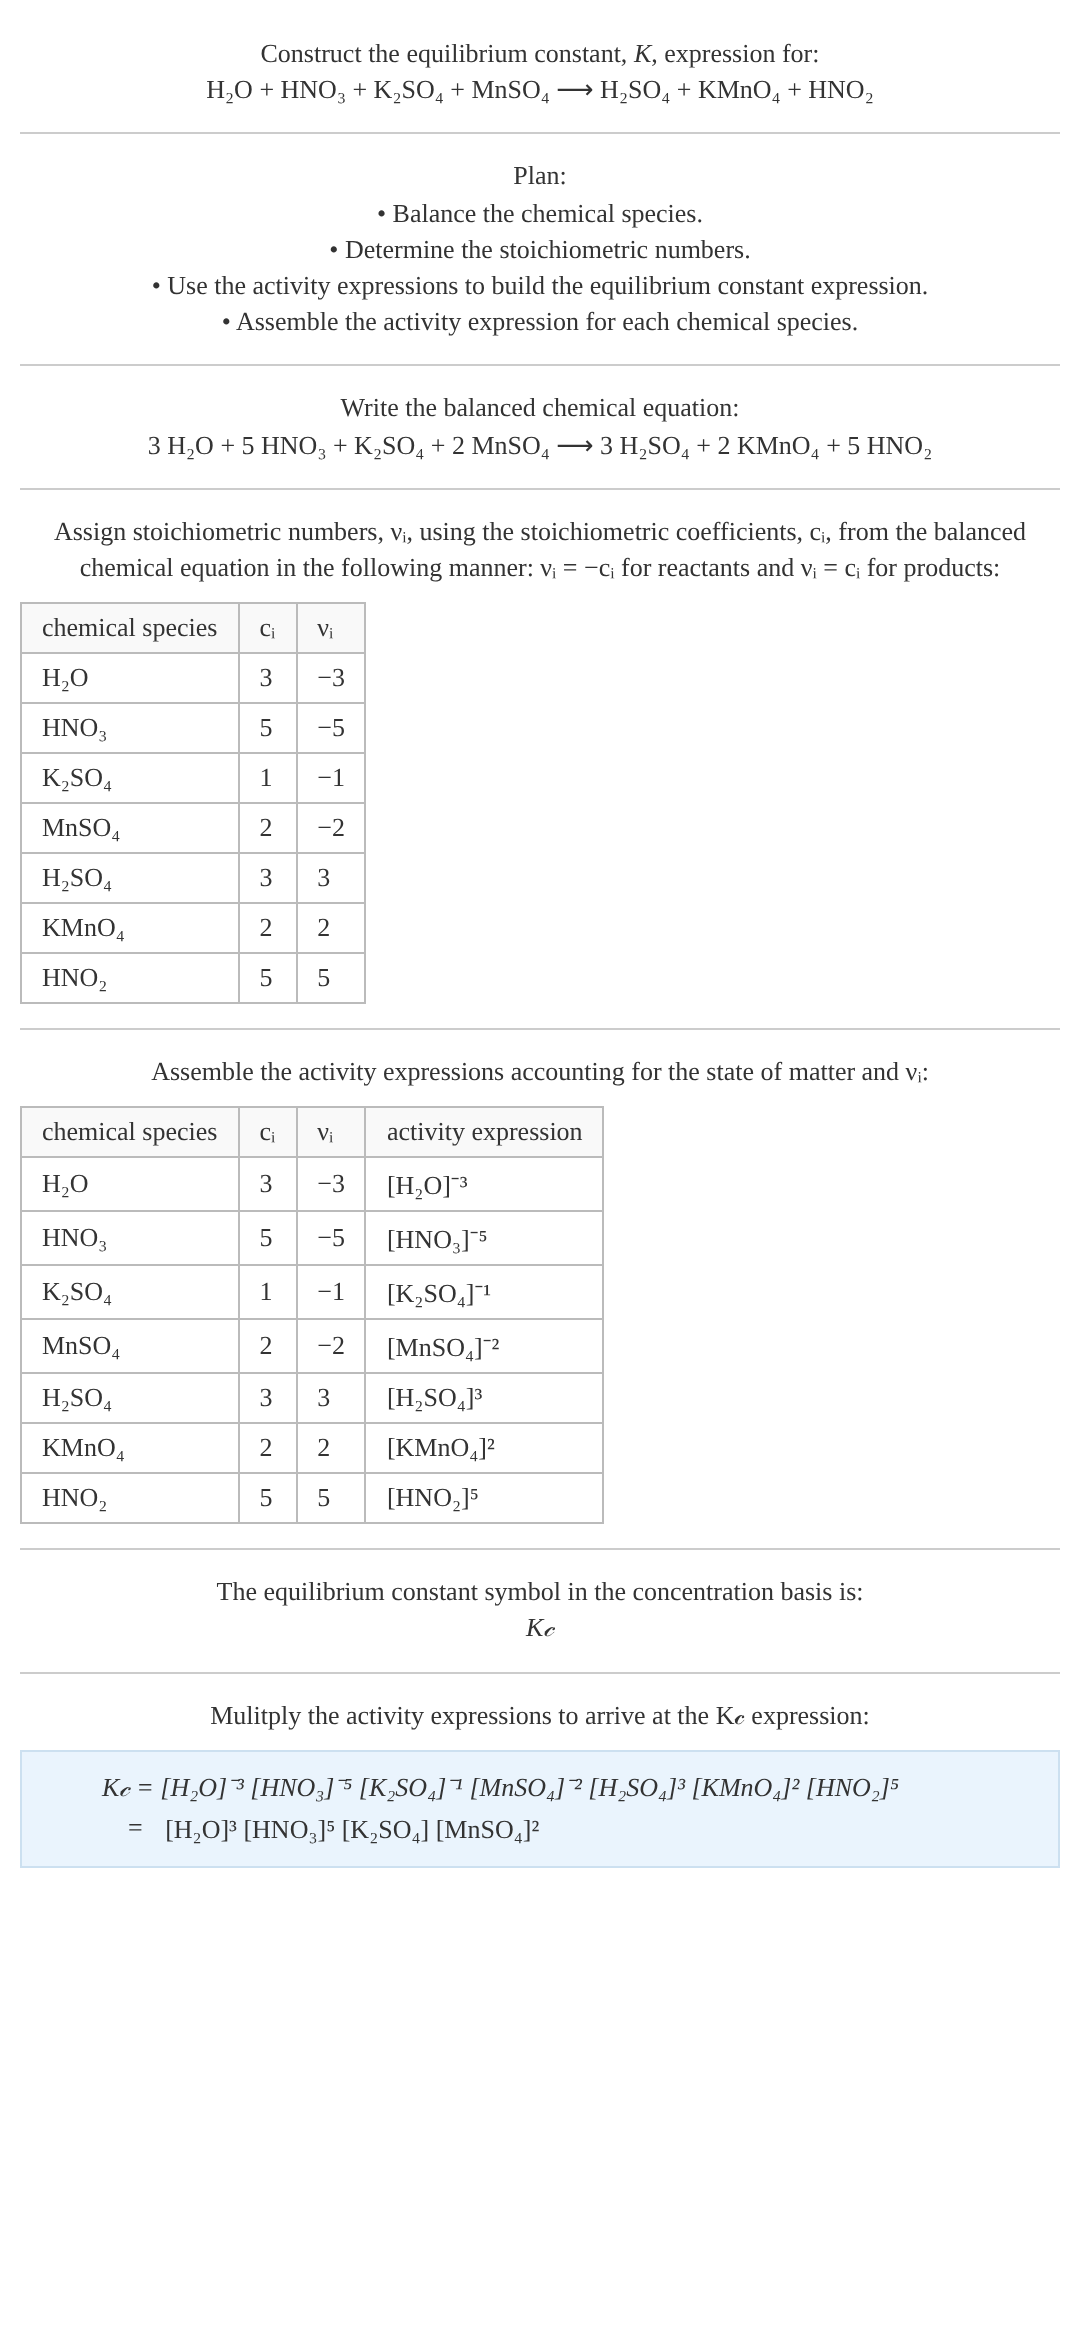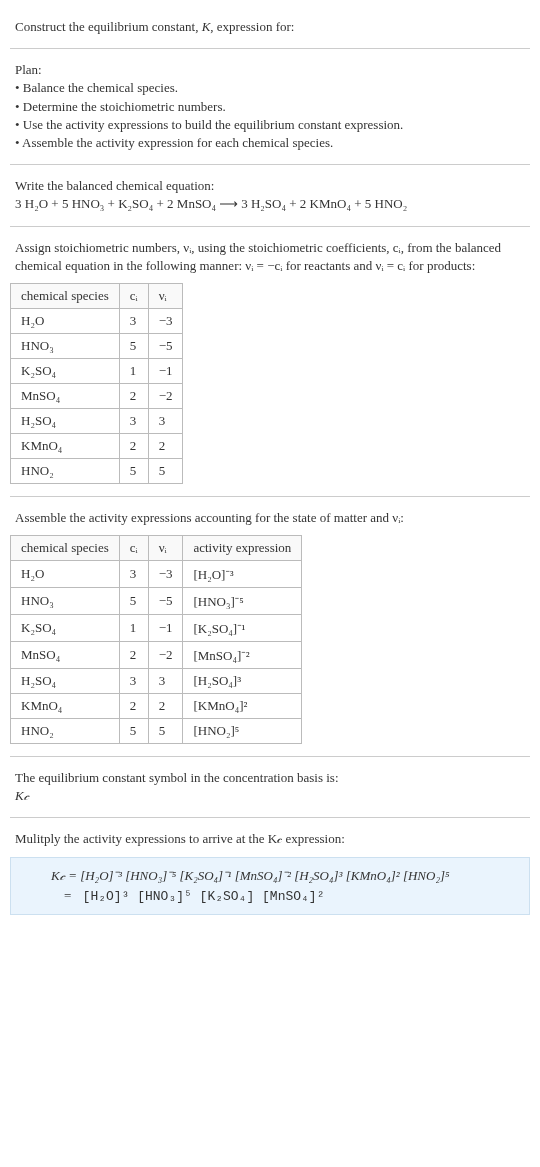--- a/index.html
+++ b/index.html
@@ -9,21 +9,21 @@
       font-size: 13px;
       color: #333;
       width: 520px;
       background: #fff;
     }
     hr {
       border: none;
       border-top: 1px solid #ccc;
       margin: 12px 0;
     }
-    .section { margin: 8px 5px; line-height: 1.4; }
+    .section { margin: 8px 5px; line-height: 1.4; text-align: center; }
     table.data {
       border-collapse: collapse;
       margin-top: 0;
     }
     table.data th, table.data td {
       border: 1px solid #bbb;
       padding: 4px 10px;
       text-align: left;
       font-weight: normal;
     }
@@ -47,32 +47,32 @@
       margin: 0 4px;
     }
     .frac .num {
       display: block;
       border-bottom: 1px solid #333;
       padding: 0 4px;
     }
     .frac .den {
       display: block;
       padding: 0 4px;
-      font-family: Liberation Mono, monospace;
     }
     .indent { padding-left: 30px;}
     .indent2 { padding-left: 43px;}
     .nowrap { white-space: nowrap;}
     .ital { font-style: italic;}
   </style>
 </head>
 <body>
 
 <div class="section">
   <span>Construct the equilibrium constant, </span><span class="ital">K</span><span>, expression for:</span><br>
+  <span class="nowrap">H₂O + HNO₃ + K₂SO₄ + MnSO₄  ⟶  H₂SO₄ + KMnO₄ + HNO₂</span>
 </div>
 
 <hr>
 
 <div class="section">
   <div>Plan:</div>
   <div>• Balance the chemical species.</div>
   <div>• Determine the stoichiometric numbers.</div>
   <div>• Use the activity expressions to build the equilibrium constant expression.</div>
   <div>• Assemble the activity expression for each chemical species.</div>

